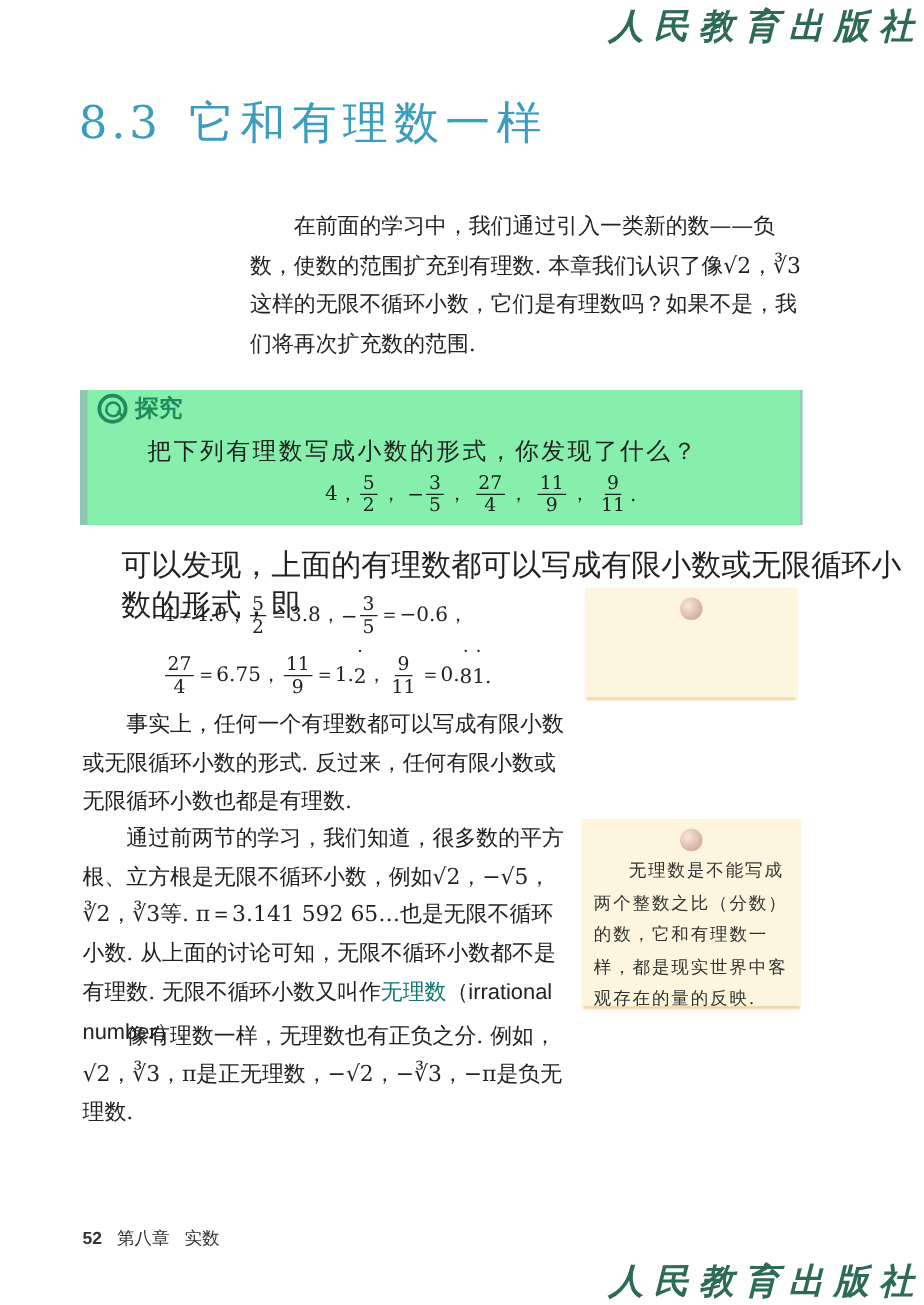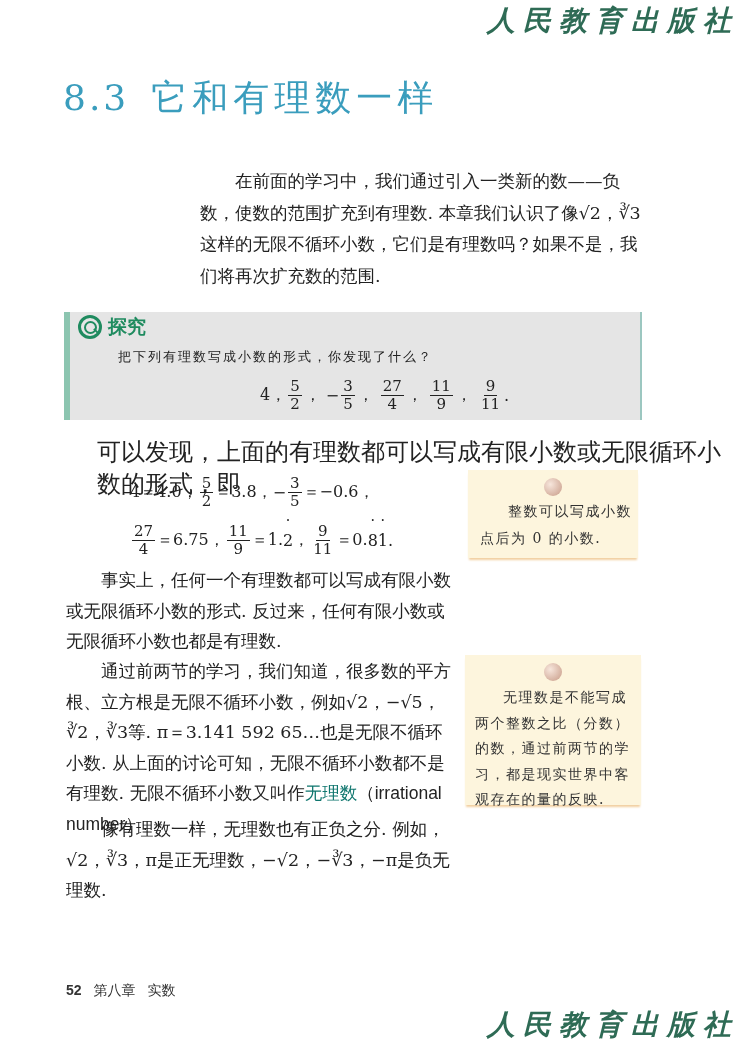--- a/index.html
+++ b/index.html
@@ -22,41 +22,41 @@
   .section-title .num { margin-right: 22px; letter-spacing: 3px; }
 
   .intro {
     position: absolute; left: 200px; top: 166px; width: 442px;
     font-size: 17.5px; line-height: 31.5px;
   }
   .intro p { text-indent: 35px; }
 
   .explore {
     position: absolute; left: 64px; top: 312px; width: 578px; height: 108px;
-    background: #e5e5e5;
+    background: #86efac;
     border-left: 6px solid #8cc5b0;
   }
   .explore .rline {
     position: absolute; right: 0; top: 0; width: 2px; height: 108px; background: #9cc7c0;
   }
   .explore-head { position: absolute; left: 8px; top: 2px; display: flex; align-items: center; }
   .explore-icon {
     width: 24px; height: 24px; border: 3px solid #1f8b5f; border-radius: 50%;
     position: relative; margin-right: 6px;
   }
   .explore-icon::before {
     content: ""; position: absolute; left: 3px; top: 3px; width: 9px; height: 9px;
     border: 2px solid #1f8b5f; border-radius: 50%;
   }
   .explore-icon::after {
     content: ""; position: absolute; left: 12px; top: 12px; width: 6px; height: 2px;
     background: #1f8b5f; transform: rotate(45deg);
   }
   .explore-label { font-family: "DejaVu Sans", sans-serif; font-size: 19px; color: #1f8b5f; font-weight: bold; }
-  .explore-q { position: absolute; left: 48px; top: 36px; font-size: 13px; letter-spacing: 2px; }
+  .explore-q { position: absolute; left: 48px; top: 36px; font-size: 19px; letter-spacing: 2px; }
   .explore-nums { position: absolute; left: 190px; top: 66px; font-size: 16px; display: flex; align-items: center; }
 
   .frac { display: inline-flex; flex-direction: column; align-items: center; vertical-align: middle; margin: 0 2px; font-size: 15px; line-height: 17px; }
   .frac .n { border-bottom: 1px solid #222; padding: 0 2px; }
   .frac .d { padding: 0 2px; }
   .sep { margin: 0 5px 0 1px; }
 
   .p-found { position: absolute; left: 97px; top: 436px; font-size: 24px; }
 
   .eqs { position: absolute; left: 130px; top: 470px; font-size: 16px; }
@@ -180,34 +180,33 @@
       </span>
     <span>＝0.</span>
       <span class="dot">8</span>
       <span class="dot">1</span>
       <span>.</span>
   </div>
 </div>
 
 <div class="note note1">
   <span class="pin"></span>
-  <div class="txt ind">整数可以写成小数点后为 0 的小数.</div>
 </div>
 
 <div class="body-text bt1">
   <p>事实上，任何一个有理数都可以写成有限小数或无限循环小数的形式. 反过来，任何有限小数或无限循环小数也都是有理数.</p>
 </div>
 
 <div class="body-text bt2">
   <p><span>通过前两节的学习，我们知道，很多数的平方根、立方根是无限不循环小数，例如√2，−√5，∛2，∛3等. π＝3.141 592 65…也是无限不循环小数. 从上面的讨论可知，无限不循环小数都不是有理数. 无限不循环小数又叫作</span><span class="keyword">无理数</span><span class="latin">（irrational number）.</span></p>
 </div>
 
 <div class="note note2">
   <span class="pin"></span>
-  <div class="txt ind">无理数是不能写成两个整数之比（分数）的数，通过前两节的学习，都是现实世界中客观存在的量的反映.</div>
+  <div class="txt ind">无理数是不能写成两个整数之比（分数）的数，它和有理数一样，都是现实世界中客观存在的量的反映.</div>
 </div>
 
 <div class="body-text bt3">
   <p>像有理数一样，无理数也有正负之分. 例如，√2，∛3，π是正无理数，−√2，−∛3，−π是负无理数.</p>
 </div>
 
 <div class="footer">
   <span class="pg">52</span><span class="ch">第八章</span><span class="sec">实数</span>
 </div>
 

